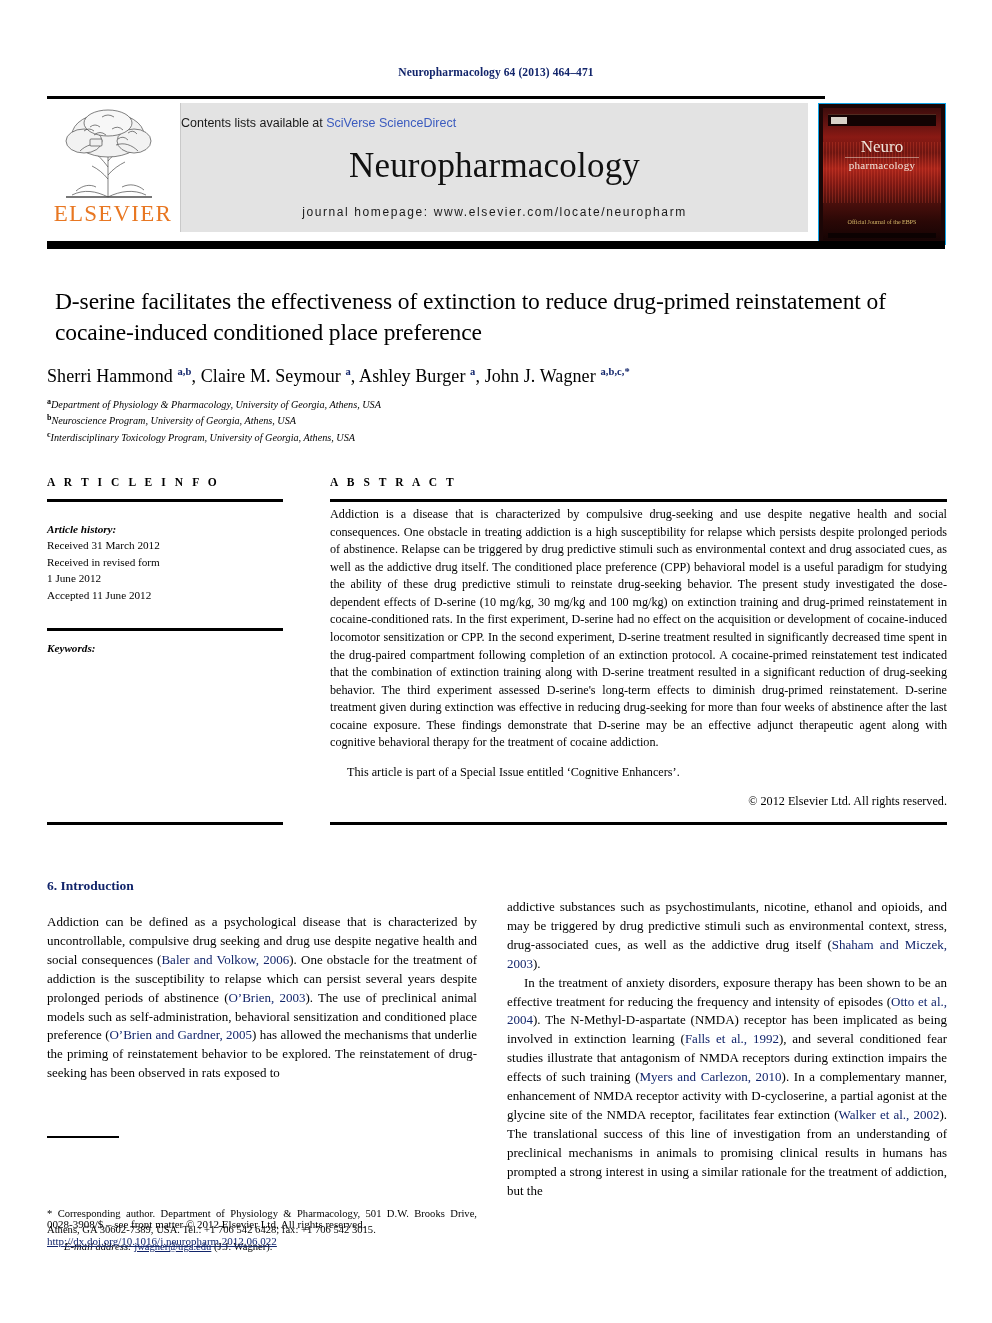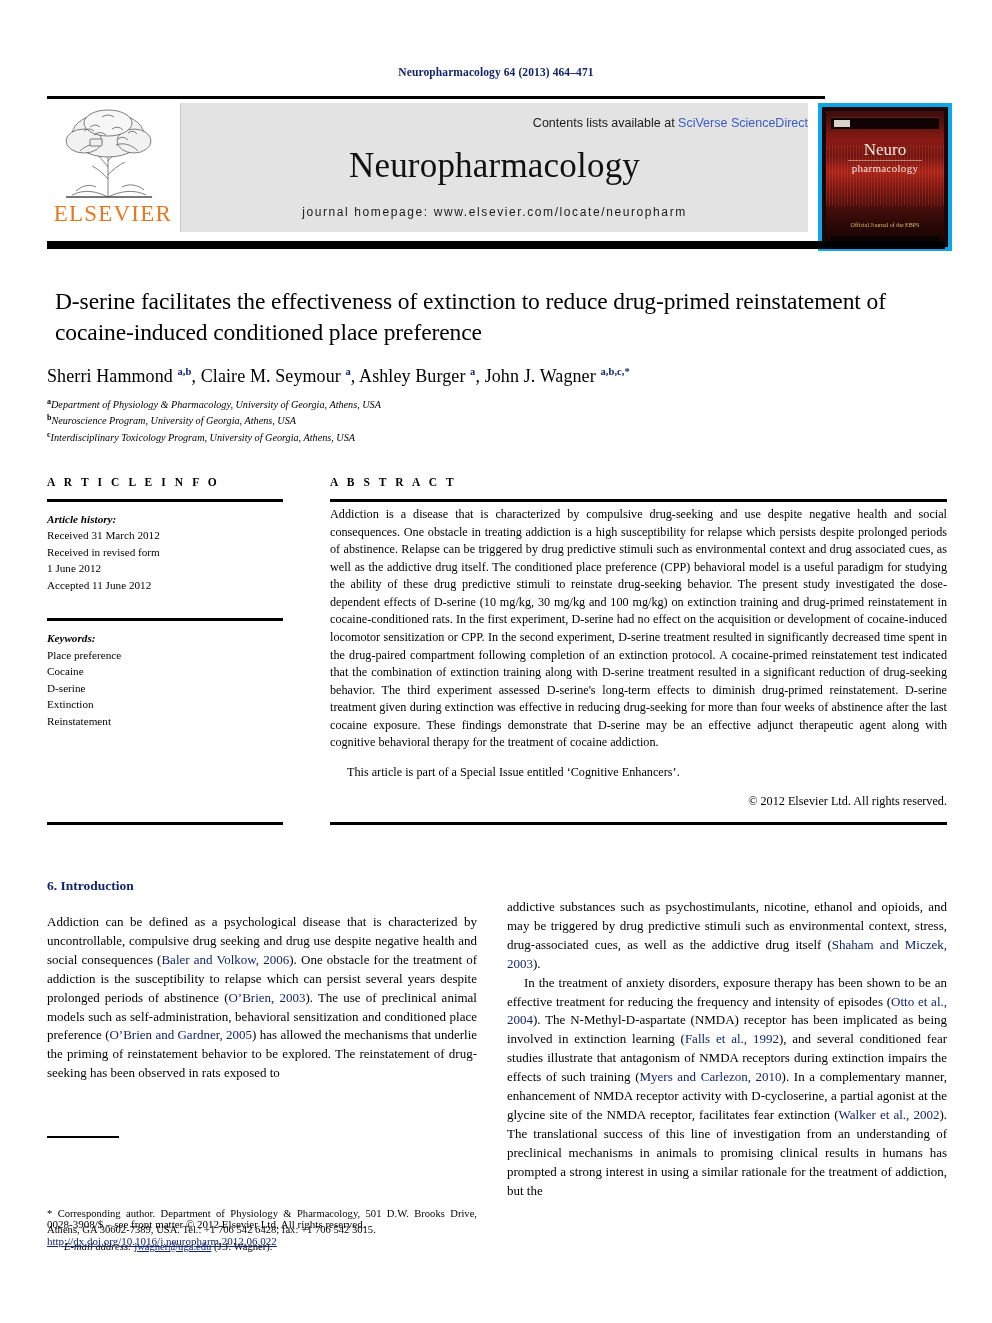--- a/index.html
+++ b/index.html
@@ -83,21 +83,21 @@
   .header-mid {
     position: absolute;
     left: 133px;
     top: 0px;
     width: 627px;
     height: 129px;
     background: #e3e3e3;
     border-left: 1px solid #c9c9c9;
   }
   .contents-line {
-    text-align: right;
+    text-align: left;
     font-family: "Liberation Sans", sans-serif;
     font-size: 12.5px;
     color: #1a1a1a;
     padding-top: 13px;
   }
   .contents-line a {
     color: #3b5bbf;
     text-decoration: none;
   }
   .journal-title {
@@ -116,21 +116,21 @@
     color: #1a1a1a;
     margin-top: 19px;
   }
   .cover-thumb {
     position: absolute;
     left: 771px;
     top: 0px;
     width: 126px;
     height: 140px;
     background: #1b0606;
-    border: 4px solid #0ea5e9;
+    border: 1px solid #0ea5e9;
     overflow: hidden;
   }
   .cover-inner {
     position: absolute;
     inset: 4px;
     background:
       linear-gradient(to bottom,
         #3d0d0c 0%, #5d1210 10%, #8a1a14 22%, #6d1511 34%,
         #a8241a 46%, #7d1813 58%, #4a0f0c 72%, #2a0806 86%, #160404 100%);
     overflow: hidden;
@@ -266,21 +266,21 @@
     font-weight: bold;
     letter-spacing: 3.1px;
     color: #000;
   }
   .rule-thick {
     height: 3px;
     background: #000;
     margin-top: 11px;
   }
   .info-group {
-    margin-top: 9px;
+    margin-top: 19px;
     font-family: "Liberation Serif", serif;
     font-size: 11.2px;
     line-height: 1.47;
   }
   .info-group .lab {
     font-style: italic;
     font-weight: bold;
   }
   .info-group.keywords {
     margin-top: 0;
@@ -486,27 +486,20 @@
       <div id="history-lines">
           <div>Received 31 March 2012</div>
           <div>Received in revised form</div>
           <div>1 June 2012</div>
           <div>Accepted 11 June 2012</div>
         </div>
     </div>
     <div class="kw-rule"></div>
     <div class="info-group keywords">
       <div class="lab">Keywords:</div>
-      <div id="keywords-list">
-          <div>Place preference</div>
-          <div>Cocaine</div>
-          <div>D-serine</div>
-          <div>Extinction</div>
-          <div>Reinstatement</div>
-        </div>
     </div>
   </div>
 
   <div class="abs-col">
     <div class="sec-heading">A B S T R A C T</div>
     <div class="rule-thick"></div>
     <p class="abstract-body">Addiction is a disease that is characterized by compulsive drug-seeking and use despite negative health and social consequences. One obstacle in treating addiction is a high susceptibility for relapse which persists despite prolonged periods of abstinence. Relapse can be triggered by drug predictive stimuli such as environmental context and drug associated cues, as well as the addictive drug itself. The conditioned place preference (CPP) behavioral model is a useful paradigm for studying the ability of these drug predictive stimuli to reinstate drug-seeking behavior. The present study investigated the dose-dependent effects of D-serine (10 mg/kg, 30 mg/kg and 100 mg/kg) on extinction training and drug-primed reinstatement in cocaine-conditioned rats. In the first experiment, D-serine had no effect on the acquisition or development of cocaine-induced locomotor sensitization or CPP. In the second experiment, D-serine treatment resulted in significantly decreased time spent in the drug-paired compartment following completion of an extinction protocol. A cocaine-primed reinstatement test indicated that the combination of extinction training along with D-serine treatment resulted in a significant reduction of drug-seeking behavior. The third experiment assessed D-serine's long-term effects to diminish drug-primed reinstatement. D-serine treatment given during extinction was effective in reducing drug-seeking for more than four weeks of abstinence after the last cocaine exposure. These findings demonstrate that D-serine may be an effective adjunct therapeutic agent along with cognitive behavioral therapy for the treatment of cocaine addiction.</p>
     <p class="abstract-special">This article is part of a Special Issue entitled ‘Cognitive Enhancers’.</p>
     <p class="abstract-copy">© 2012 Elsevier Ltd. All rights reserved.</p>
   </div>

